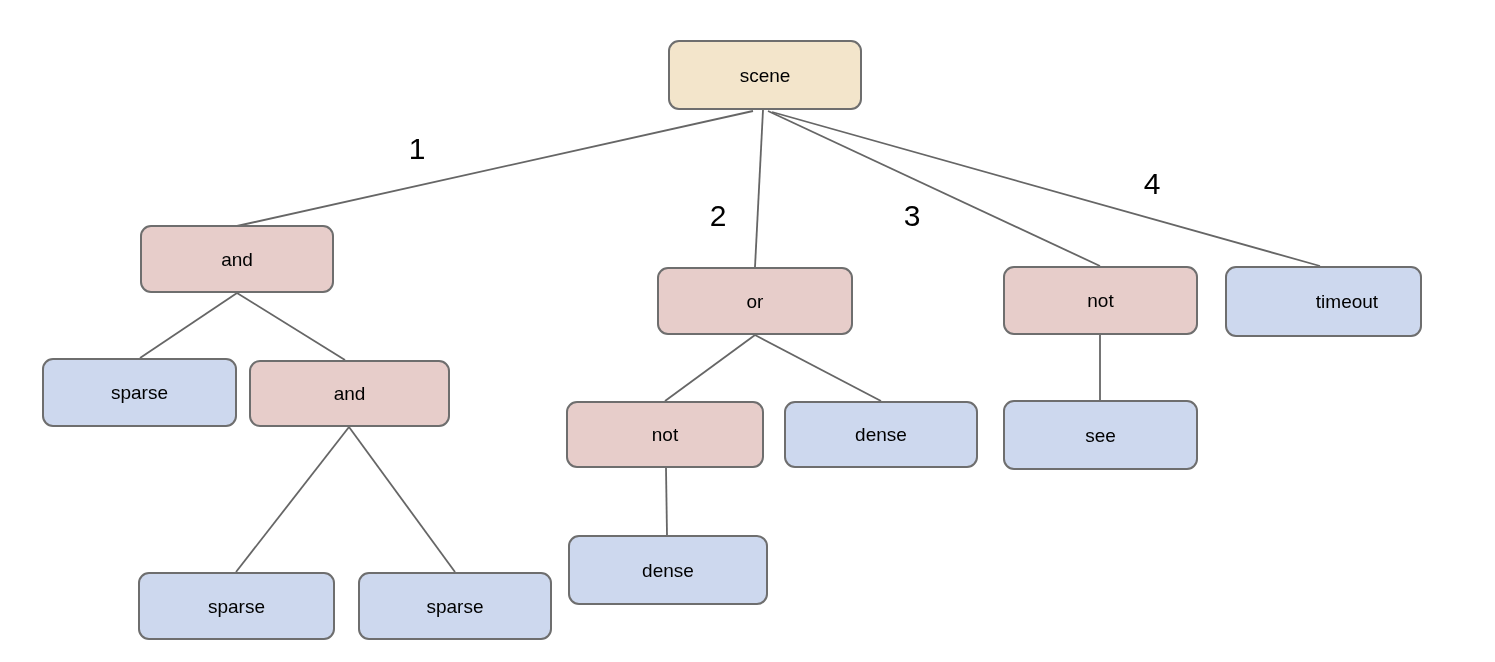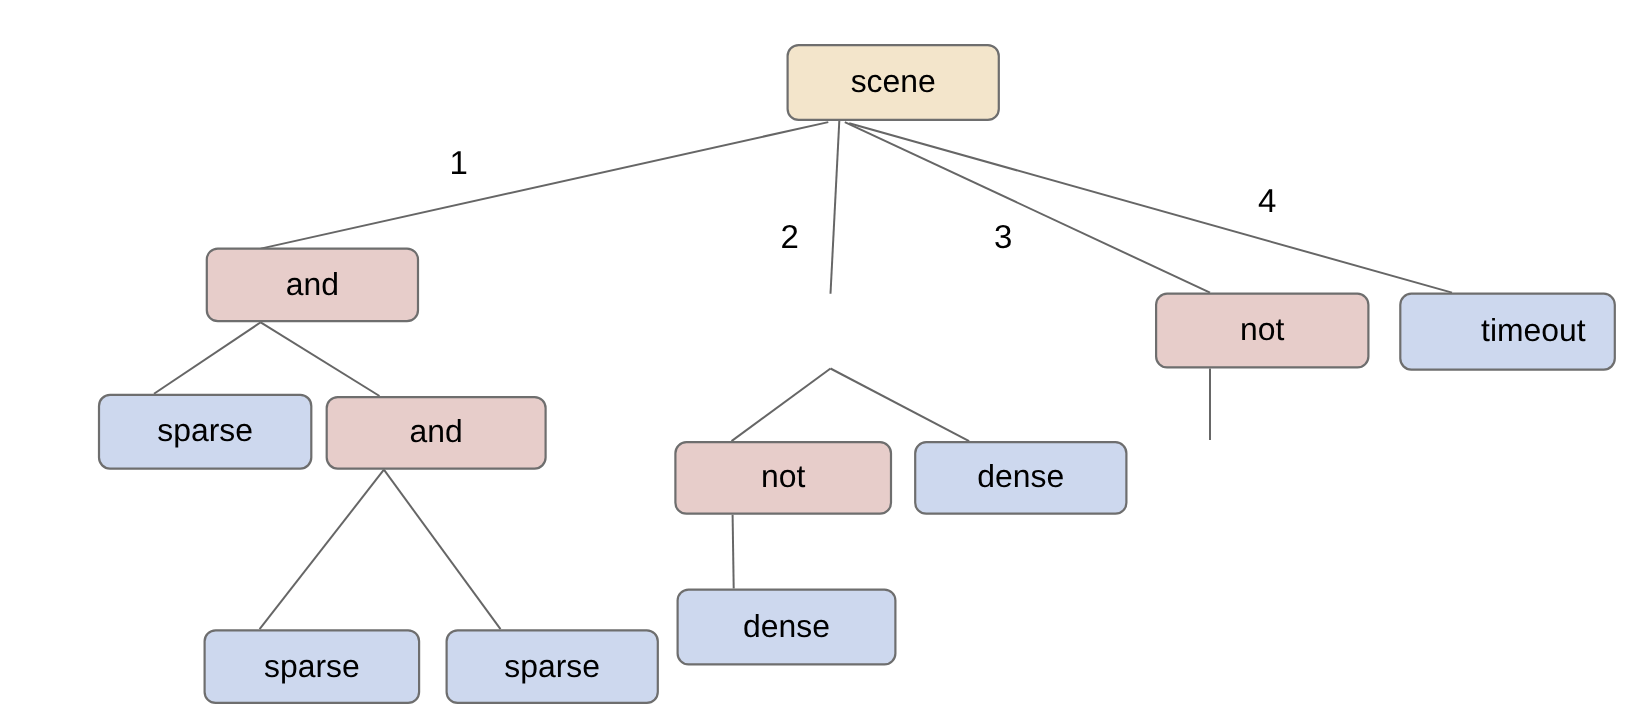--- a/index.html
+++ b/index.html
@@ -27,24 +27,23 @@
     stroke-width: 1.8;
   }
   .node {
     position: absolute;
     box-sizing: border-box;
     border: 2px solid var(--border, #6e6e6e);
     border-radius: 11px;
     display: flex;
     align-items: center;
     justify-content: center;
-    font-size: 29px;
+    font-size: 19px;
     color: var(--text, #000000);
     line-height: 1;
-    margin-left: 47px;
   }
   .k-root     { background: var(--root-fill, #f3e5cb); }
   .k-operator { background: var(--operator-fill, #e7cdca); }
   .k-leaf     { background: var(--leaf-fill, #cdd8ee); }
   .edge-label {
     position: absolute;
     transform: translate(-50%, -50%);
     font-size: 30px;
     color: var(--text, #000000);
     line-height: 1;
@@ -67,33 +66,35 @@
     <line x1="755" y1="335" x2="665" y2="401"></line>
     <line x1="755" y1="335" x2="881" y2="401"></line>
     <line x1="666" y1="468" x2="667" y2="535"></line>
     <line x1="1100" y1="335" x2="1100" y2="400"></line>
   </svg>
 
   <div class="node k-root" style="left:668px; top:40px; width:194px; height:70px;">scene</div>
 
   <div class="node k-operator" style="left:140px; top:225px; width:194px; height:68px;">and</div>
 
+  <div class="node k-operator" style="left:657px; top:267px; width:196px; height:68px;">or</div>
 
   <div class="node k-operator" style="left:1003px; top:266px; width:195px; height:69px;">not</div>
 
   <div class="node k-leaf" style="left:1225px; top:266px; width:197px; height:71px;padding-left:47px;">timeout</div>
 
   <div class="node k-leaf" style="left:42px; top:358px; width:195px; height:69px;">sparse</div>
 
   <div class="node k-operator" style="left:249px; top:360px; width:201px; height:67px;">and</div>
 
   <div class="node k-operator" style="left:566px; top:401px; width:198px; height:67px;">not</div>
 
   <div class="node k-leaf" style="left:784px; top:401px; width:194px; height:67px;">dense</div>
 
+  <div class="node k-leaf" style="left:1003px; top:400px; width:195px; height:70px;">see</div>
 
   <div class="node k-leaf" style="left:568px; top:535px; width:200px; height:70px;">dense</div>
 
   <div class="node k-leaf" style="left:138px; top:572px; width:197px; height:68px;">sparse</div>
 
   <div class="node k-leaf" style="left:358px; top:572px; width:194px; height:68px;">sparse</div>
 
   <span class="edge-label" style="left:417px; top:149px;">1</span>
 
   <span class="edge-label" style="left:718px; top:216px;">2</span>

